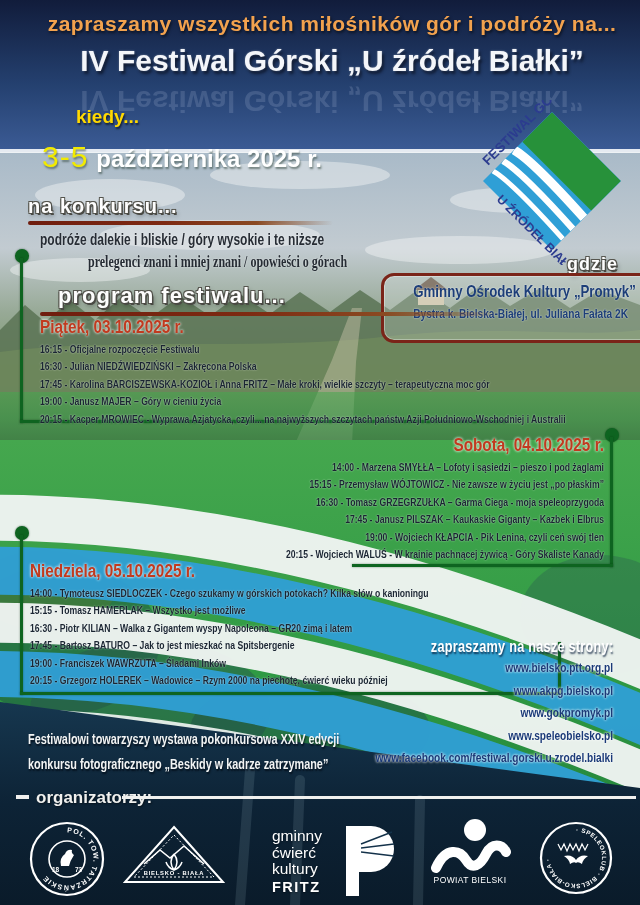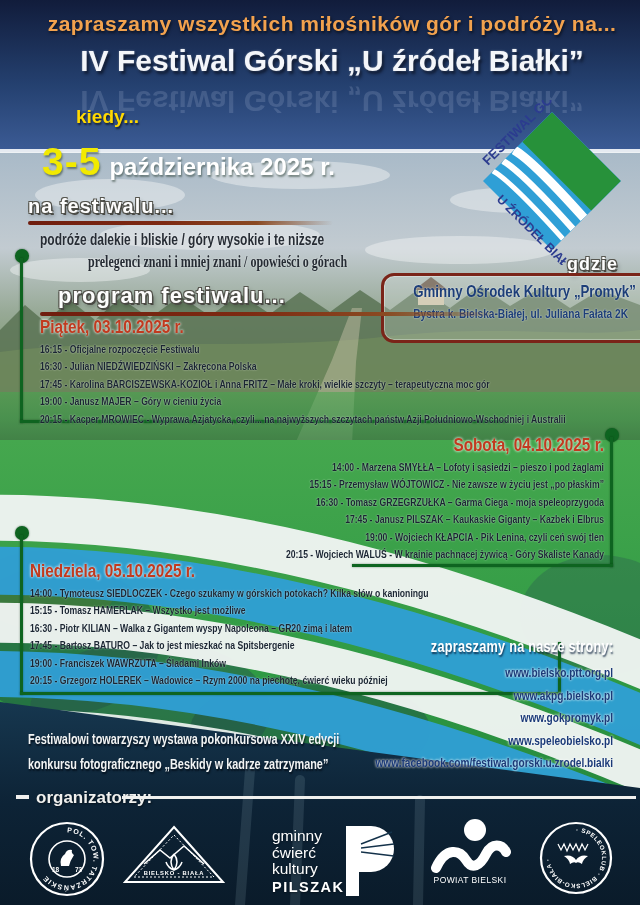--- a/index.html
+++ b/index.html
@@ -21,21 +21,21 @@
   .title{top:44px;left:0;width:100%;text-align:center;
     font-size:30px;font-weight:bold;color:#f4f6fa;letter-spacing:0;
     text-shadow:2px 3px 3px rgba(10,16,34,.75),0 0 2px rgba(255,255,255,.4);}
   .title-reflection{top:84px;left:0;width:100%;text-align:center;
     font-size:30px;font-weight:bold;color:#aebdda;transform:scaleY(-1);
     opacity:.20;}
   .kiedy{top:106px;left:76px;font-size:19px;font-weight:bold;color:#ffd900;
     text-shadow:1px 2px 2px rgba(0,0,0,.6);}
 
   .date-row{top:140px;left:30px;text-shadow:1px 2px 2px rgba(40,60,50,.55);}
-  .date-num{font-size:39px;font-weight:bold;color:#f2ea00;letter-spacing:1px;}
+  .date-num{font-size:30px;font-weight:normal;color:#f2ea00;letter-spacing:1px;}
   .date-rest{font-size:24px;font-weight:bold;color:#fff;margin-left:8px;margin-top:48px;}
 
   .sec-head{font-weight:bold;color:#fdfdfd;letter-spacing:1px;
     text-shadow:1.5px 1.5px 0 #4a4a44,-1px -1px 0 #55554e,1px -1px 0 #55554e,-1px 1px 0 #55554e,2px 3px 4px rgba(0,0,0,.35);}
   .na-fest{top:195px;left:28px;font-size:20px;}
   .underline{height:4px;border-radius:2px;
     background:linear-gradient(90deg,#6f1d0e,#7d2a12 45%,#8a4a22 75%,rgba(138,74,34,0));}
   .u1{top:221px;left:28px;width:305px;}
   .intro1{top:231px;left:40px;}
   .intro2{top:253px;left:88px;}
@@ -69,21 +69,21 @@
   .tl{position:absolute;background:#0e6420;z-index:1;box-shadow:0 0 2px rgba(0,40,10,.5);}
   .tl-dot{position:absolute;width:14px;height:14px;border-radius:50%;background:#0e6420;z-index:1;
     box-shadow:0 0 2px rgba(0,40,10,.6);}
 
   .sites{top:637px;right:27px;width:420px;text-align:right;z-index:2;}
   .sites-head{font-size:17px;font-weight:bold;color:#fff;letter-spacing:.3px;
     text-shadow:1px 2px 2px rgba(10,30,60,.8);}
   .site-url{display:block;font-size:13.5px;font-weight:bold;color:#1b3a78;
     line-height:22.5px;text-shadow:0 0 3px rgba(255,255,255,.9),0 0 3px rgba(255,255,255,.6);
     cursor:pointer;}
-  .sites-list{margin-top:5px;}
+  .sites-list{}
 
   .expo{top:727px;left:28px;}
   .expo-line{display:block;font-size:14.5px;font-weight:bold;color:#f2f4f4;
     line-height:25px;text-shadow:1px 2px 2px rgba(0,10,20,.8);}
 
   .org-dash{top:795px;left:16px;width:13px;height:4px;background:#f0f0ee;}
   .org-label{top:788px;left:36px;font-size:17px;font-weight:bold;color:#f0f0ee;
     text-shadow:1px 1px 2px rgba(0,0,0,.5);}
   .org-line{top:796px;left:122px;width:514px;height:3px;background:#f0f0ee;}
 
@@ -192,21 +192,21 @@
       <path d="M31,71 Q49,81 101,139" stroke="#fff" stroke-width="5" fill="none"></path>
     </g>
     <text transform="translate(26,66) rotate(-45)" font-size="13.5" font-weight="bold" fill="#2c3c8f">FESTIWAL GÓRSKI</text>
     <text transform="translate(34,100) rotate(45)" font-size="12.5" font-weight="bold" fill="#2c3c8f">U ŹRÓDEŁ BIAŁKI</text>
   </svg>
 
   <div class="abs date-row nowrap">
     <span class="date-num">3-5</span><span class="date-rest">października 2025 r.</span>
   </div>
 
-  <div class="abs sec-head na-fest">na festiwalu...</div>
+  <div class="abs sec-head na-fest">na konkursu...</div>
   <div class="abs underline u1"></div>
   <div class="abs intro-line intro1" style="font-size:16px;"><span class="cond" style="display:inline-block;">podróże dalekie i bliskie / góry wysokie i te niższe</span></div>
   <div class="abs intro-line intro2" style="font-size:16px;font-family:Liberation Serif, serif;"><span class="cond" style="display:inline-block;">prelegenci znani i mniej znani / opowieści o górach</span></div>
 
   <div class="abs sec-head gdzie">gdzie</div>
   <div class="abs venue-box">
     <div class="venue-name cond-c">Gminny Ośrodek Kultury „Promyk”</div>
     <div class="venue-addr cond-c">Bystra k. Bielska-Białej, ul. Juliana Fałata 2K</div>
   </div>
 
@@ -298,21 +298,21 @@
     <polygon points="52,11 92,53 12,53" fill="none" stroke="#fff" stroke-width="1" stroke-dasharray="2,2"></polygon>
     <path d="M22,40 L38,26 L48,34 L62,22 L82,40" fill="none" stroke="#fff" stroke-width="1.6"></path>
     <path d="M52,30 q-6,8 0,16 q6,-8 0,-16 M44,38 q2,6 8,8 M60,38 q-2,6 -8,8" fill="none" stroke="#fff" stroke-width="1.5"></path>
     <text x="52" y="51" font-size="5.8" font-weight="bold" fill="#fff" text-anchor="middle" letter-spacing=".8">BIELSKO - BIAŁA</text>
   </svg>
 
   <div class="abs logo-text-gok">
     <div>gminny</div>
     <div>ćwierć</div>
     <div>kultury</div>
-    <div class="gok-promyk">PILSZAK</div>
+    <div class="gok-promyk">FRITZ</div>
   </div>
   <svg class="abs" style="left:340px;top:822px;" width="56" height="78" viewBox="0 0 56 78">
     <rect x="6" y="4" width="13" height="70" fill="#fff"></rect>
     <path d="M19,4 h12 a23,23 0 0 1 0,46 h-12 z" fill="#fff"></path>
     <g stroke="#14324a" stroke-width="1.4">
       <line x1="21" y1="22" x2="52" y2="10"></line>
         <line x1="21" y1="26" x2="54" y2="22"></line>
         <line x1="21" y1="30" x2="54" y2="34"></line>
     </g>
   </svg>

